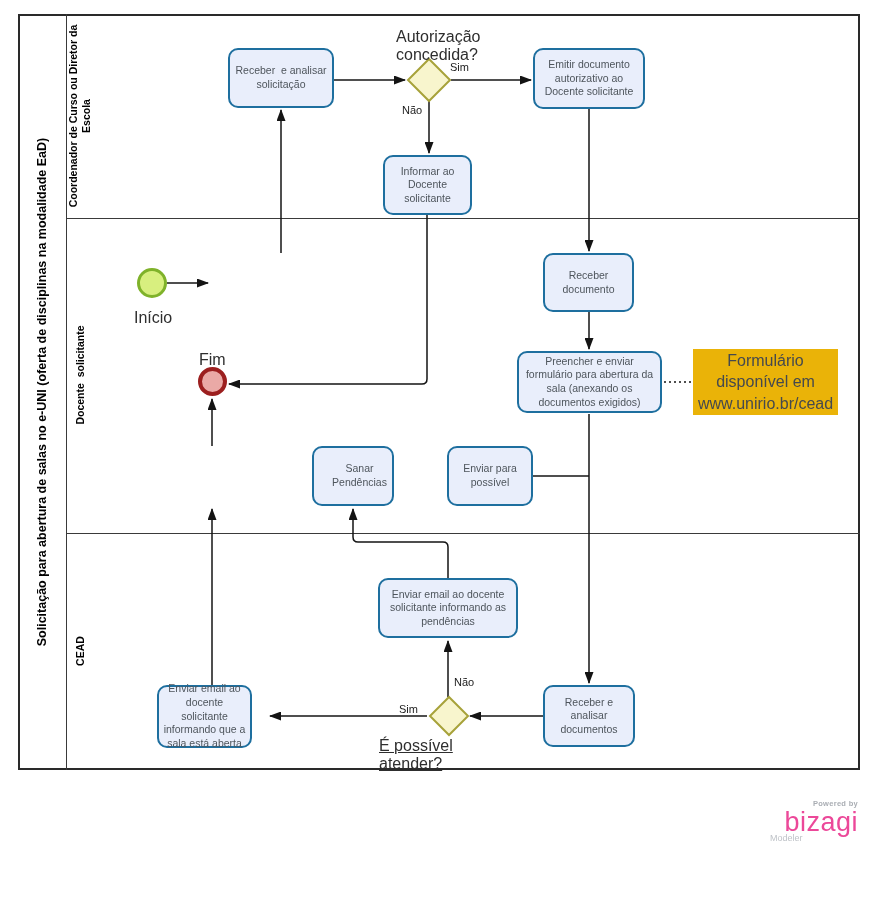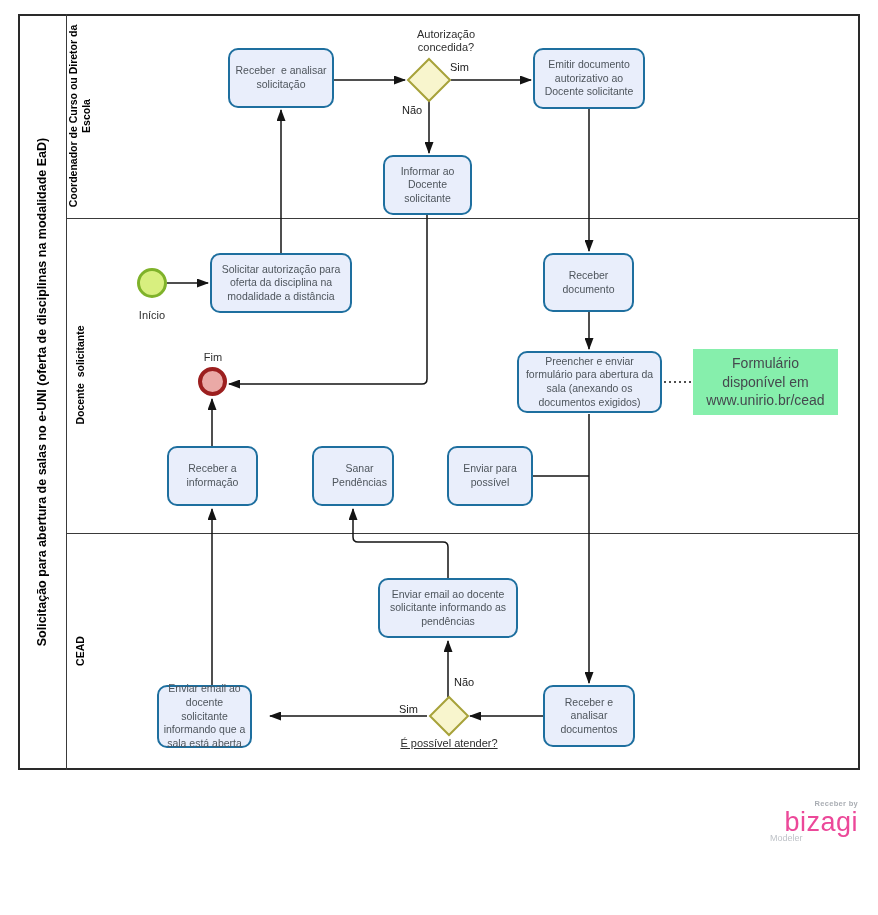--- a/index.html
+++ b/index.html
@@ -15,25 +15,25 @@
     white-space:pre-wrap;line-height:1.2;}
   #pool-title{font-size:12.5px;}
   .lane-label{font-size:10.5px;}
   .task{position:absolute;background:#e9eefb;border:2px solid #1e6f9f;border-radius:10px;
     display:flex;align-items:center;justify-content:center;text-align:center;
     font-size:10.5px;line-height:1.3;color:#4e555c;padding:2px 4px;box-sizing:border-box;
     white-space:pre-wrap;z-index:3;}
   .event{position:absolute;border-radius:50%;box-sizing:border-box;z-index:3;}
   #ev-start{left:137px;top:268px;width:30px;height:30px;background:#d8ef7f;border:3px solid #7fb22a;}
   #ev-end{left:198px;top:367px;width:29px;height:29px;background:#eaa9a6;border:4px solid #9c1f1f;}
-  .nodelabel{position:absolute;font-size:11px;color:#2e2e2e;text-align:center;z-index:4;line-height:1.15;}
+  .nodelabel{position:absolute;font-size:16px;color:#2e2e2e;z-index:4;line-height:1.15;}
   .edgelabel{position:absolute;font-size:11px;color:#1c1c1c;z-index:4;}
-  #annotation{position:absolute;left:693px;top:349px;width:145px;height:66px;background:#86efac;
+  #annotation{position:absolute;left:693px;top:349px;width:145px;height:66px;background:#eab308;
     display:flex;align-items:center;justify-content:center;text-align:center;
-    font-size:14px;line-height:1.35;color:#45494e;z-index:2;padding:2px 6px;box-sizing:border-box;}
+    font-size:16px;line-height:1.35;color:#45494e;z-index:2;padding:2px 6px;box-sizing:border-box;}
   #connectors{position:absolute;left:0;top:0;z-index:2;}
   #logo{position:absolute;left:768px;top:799px;width:90px;z-index:1;}
   #logo .powered{font-size:7.5px;font-weight:bold;color:#a9adb3;text-align:right;letter-spacing:.3px;}
   #logo .brand{font-size:27px;color:#ec4899;text-align:right;line-height:1.05;letter-spacing:.5px;}
   #logo .product{font-size:9px;color:#bfc3c8;text-align:left;margin-left:2px;margin-top:-3px;}
 </style>
 </head>
 <body>
 
 <div id="canvas">
@@ -74,24 +74,22 @@
       <path stroke-dasharray="2 3" stroke-width="1.3" d="M664,382 L691,382"></path>
       <path stroke-width="2" d="M741,350 L694,350 L694,414 L741,414"></path>
     </g>
     <polygon points="429,59 450,80 429,101 408,80" fill="#f8f5cd" stroke="#a7a23a" stroke-width="2"></polygon>
     <polygon points="449,697 468,716 449,735 430,716" fill="#f8f5cd" stroke="#a7a23a" stroke-width="2"></polygon>
   </svg>
 
   <div class="task" style="left:228px;top:48px;width:106px;height:60px;">Receber  e analisar solicitação</div>
   <div class="task" style="left:533px;top:48px;width:112px;height:61px;">Emitir documento autorizativo ao Docente solicitante</div>
   <div class="task" style="left:383px;top:155px;width:89px;height:60px;">Informar ao Docente solicitante</div>
-  <div class="task" style="left:210px;top:253px;width:142px;height:60px;">Solicitar autorização para oferta da disciplina na modalidade a distância</div>
   <div class="task" style="left:543px;top:253px;width:91px;height:59px;">Receber documento</div>
   <div class="task" style="left:517px;top:351px;width:145px;height:62px;">Preencher e enviar formulário para abertura da sala (anexando os documentos exigidos)</div>
-  <div class="task" style="left:167px;top:446px;width:91px;height:60px;">Receber a informação</div>
   <div class="task" style="left:312px;top:446px;width:82px;height:60px;padding-left:17px;">Sanar Pendências</div>
   <div class="task" style="left:447px;top:446px;width:86px;height:60px;">Enviar para possível</div>
   <div class="task" style="left:378px;top:578px;width:140px;height:60px;">Enviar email ao docente solicitante informando as pendências</div>
   <div class="task" style="left:157px;top:685px;width:95px;height:63px;">Enviar email ao docente solicitante informando que a sala está aberta</div>
   <div class="task" style="left:543px;top:685px;width:92px;height:62px;">Receber e analisar documentos</div>
 
   <div id="ev-start" class="event"></div>
   <div id="ev-end" class="event"></div>
   <div class="nodelabel" style="left:134px;top:309px;width:36px;">Início</div>
   <div class="nodelabel" style="left:199px;top:351px;width:28px;">Fim</div>
@@ -99,18 +97,18 @@
   <div class="nodelabel" style="left:396px;top:28px;width:100px;">Autorização concedida?</div>
   <div class="edgelabel" style="left:450px;top:61px;">Sim</div>
   <div class="edgelabel" style="left:402px;top:104px;">Não</div>
   <div class="nodelabel" style="left:379px;top:737px;width:140px;text-decoration:underline;">É possível atender?</div>
   <div class="edgelabel" style="left:399px;top:703px;">Sim</div>
   <div class="edgelabel" style="left:454px;top:676px;">Não</div>
 
   <div id="annotation">Formulário disponível em www.unirio.br/cead</div>
 
   <div id="logo">
-    <div class="powered">Receber by</div>
+    <div class="powered">Powered by</div>
     <div class="brand">bizagi</div>
     <div class="product">Modeler</div>
   </div>
 
 </div>
 
 </body></html>

